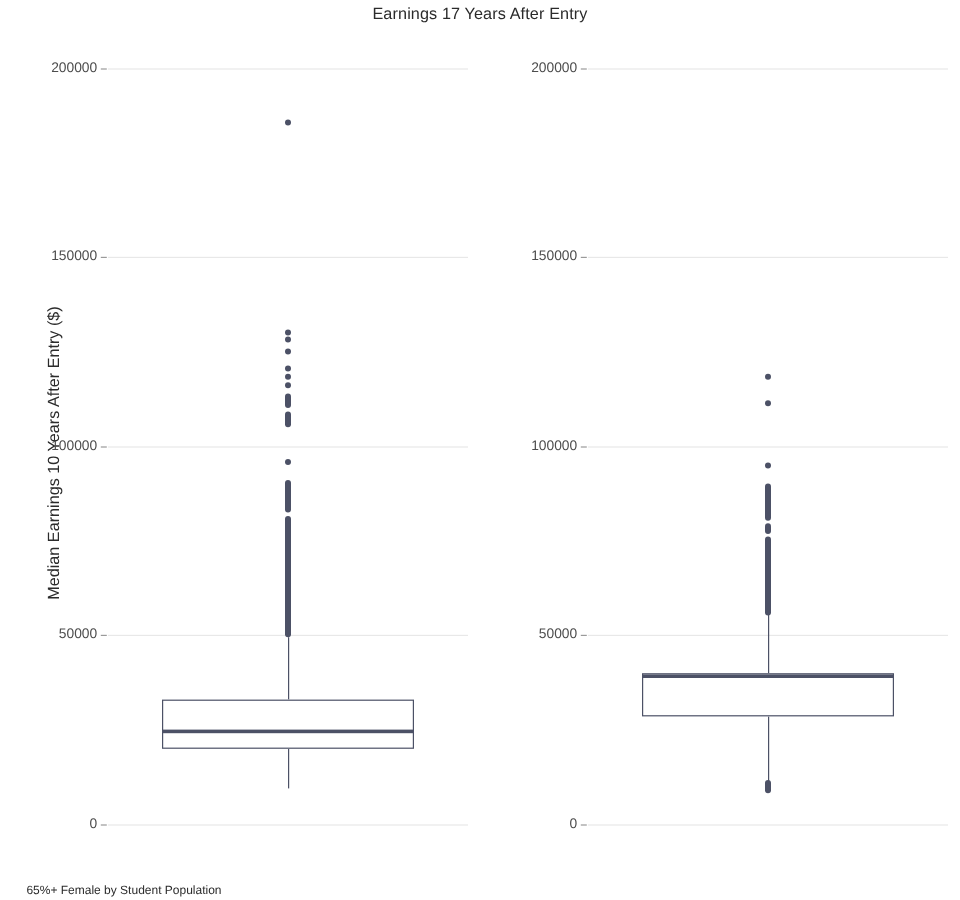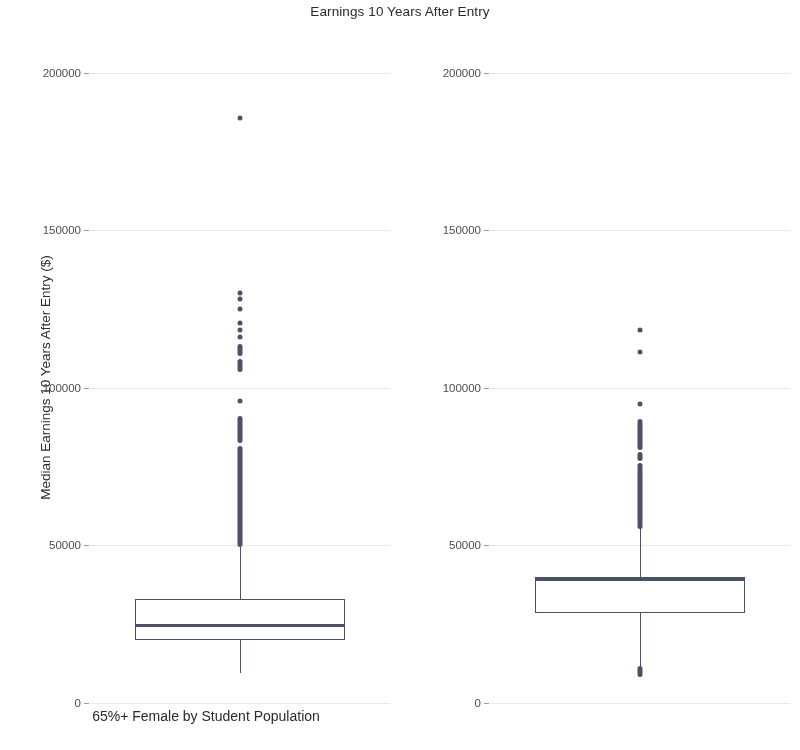--- a/index.html
+++ b/index.html
@@ -45,21 +45,21 @@
     position: absolute;
     top: 40px;
     height: 665px;
   }
   #panel-female { left: 22px; width: 368px; }
   #panel-male   { left: 422px; width: 368px; }
 
   .plot-area {
     position: absolute;
     left: 68px;
-    top: 16px;
+    top: 0;
     width: 300px;
     height: 665px;
   }
 
   .gridline {
     position: absolute;
     left: 0;
     width: 300px;
     height: 1px;
     background: #e8e8e8;
@@ -78,25 +78,25 @@
     margin-right: 9px;
     transform: translateY(-50%);
     font-size: 11.5px;
     color: #4d4d4d;
     white-space: nowrap;
   }
   .tick-row { position: absolute; left: 0; width: 300px; height: 0; }
 
   .x-axis-label {
     position: absolute;
-    top: 668px;
+    top: 697px;
     left: 0;
     width: 368px;
-    text-align: center;
-    font-size: 14px;
+    text-align: left;
+    font-size: 10px;
     color: #2b2b2b;
   }
 
   
   .box {
     position: absolute;
     border: 1px solid #4c5166;
     background: #ffffff;
     box-sizing: border-box;
   }
@@ -124,21 +124,21 @@
     border-radius: 2.5px;
     background: #4c5166;
     transform: translateX(-50%);
   }
 </style>
 </head>
 <body>
 
 <div id="figure">
 
-  <div id="chart-title">Earnings 10 Years After Entry</div>
+  <div id="chart-title">Earnings 17 Years After Entry</div>
 
   <div id="y-axis-title">Median Earnings 10 Years After Entry ($)</div>
 
   <div class="panel" id="panel-female">
     <div class="plot-area">
 
       <div class="tick-row" style="top:17px;">
         <div class="gridline"></div>
         <div class="tick-mark"></div>
         <div class="tick-label">200000</div>

